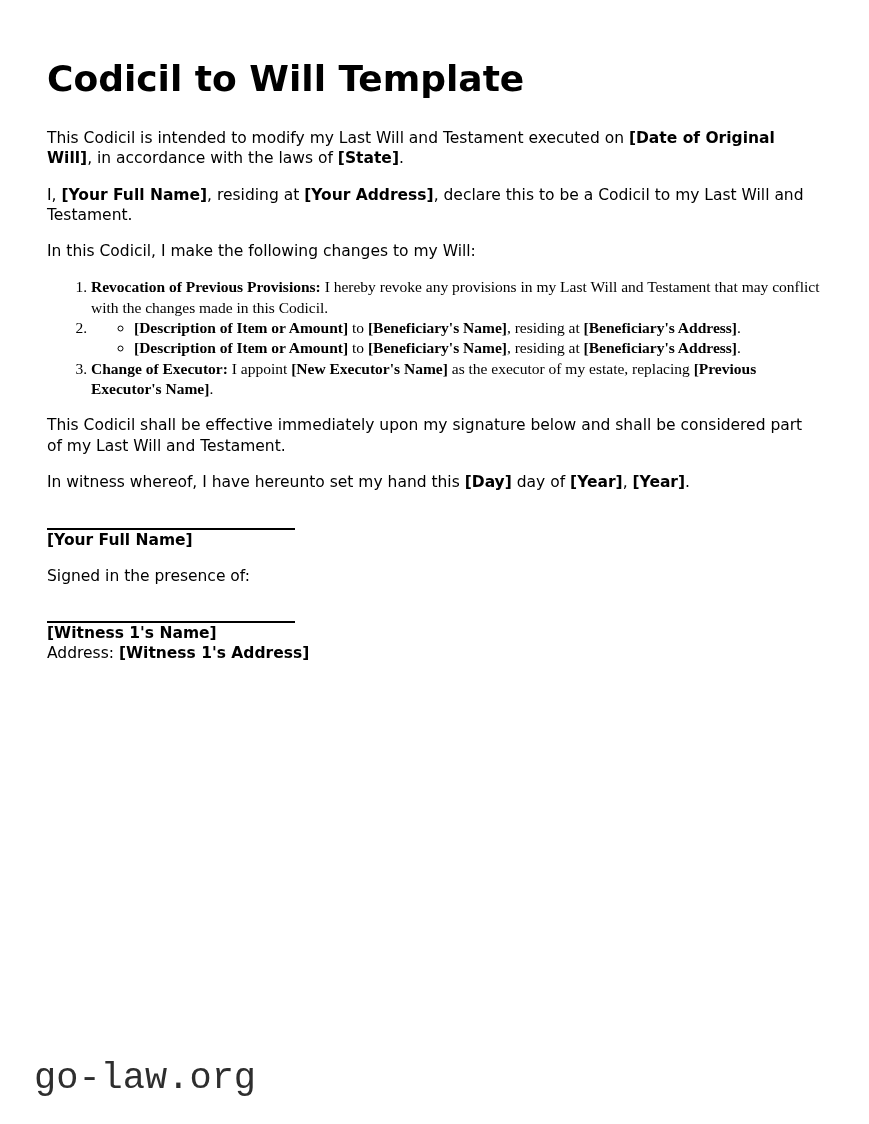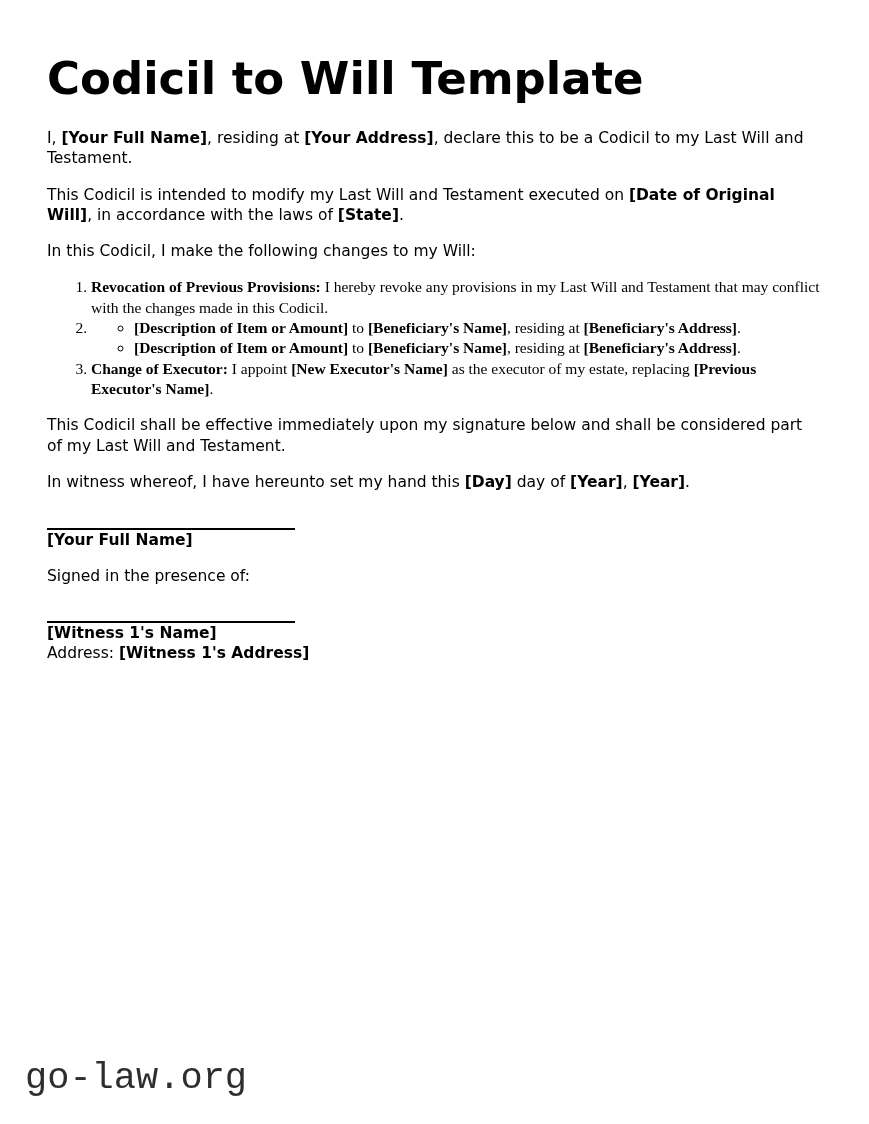--- a/index.html
+++ b/index.html
@@ -14,21 +14,21 @@
     font-size: 15.5px;
     line-height: 20.3px;
     color: #000000;
     position: relative;
     overflow: hidden;
   }
   .page {
     padding: 55px 47px 0 47px;
   }
   h1.doc-title {
-    font-size: 45px;
+    font-size: 36px;
     line-height: 47px;
     font-weight: bold;
     margin: 0 0 26px 0;
   }
   p {
     margin: 16px 0;
   }
   ol.changes-list {
     margin: 16px 0;
     padding-left: 44px;
@@ -56,39 +56,39 @@
     width: 248px;
     height: 0;
     border-bottom: 2px solid #000000;
   }
   .sig-block p,
   .witness-block p {
     margin: 0;
   }
   .footer-brand {
     position: absolute;
-    left: 25px;
+    left: 34px;
     top: 1060px;
     font-family: "Liberation Mono", monospace;
     font-size: 37px;
     line-height: 1;
     color: #2e2e2e;
     white-space: nowrap;
   }
 </style>
 </head>
 <body>
 
 <div class="page">
 
   <h1 class="doc-title">Codicil to Will Template</h1>
 
+  <p><span>This Codicil is intended to modify my Last Will and Testament executed on </span><b>[Date of Original Will]</b><span>, in accordance with the laws of </span><b>[State]</b><span>.</span></p>
+
   <p><span>I, </span><b>[Your Full Name]</b><span>, residing at </span><b>[Your Address]</b><span>, declare this to be a Codicil to my Last Will and Testament.</span></p>
-
-  <p><span>This Codicil is intended to modify my Last Will and Testament executed on </span><b>[Date of Original Will]</b><span>, in accordance with the laws of </span><b>[State]</b><span>.</span></p>
 
   <p><span>In this Codicil, I make the following changes to my Will:</span></p>
 
   <ol class="changes-list">
     <li>
       <span><b>Revocation of Previous Provisions:</b><span> I hereby revoke any provisions in my Last Will and Testament that may conflict with the changes made in this Codicil.</span></span>
     </li>
     <li>
       <ul class="bequests">
         <li>

